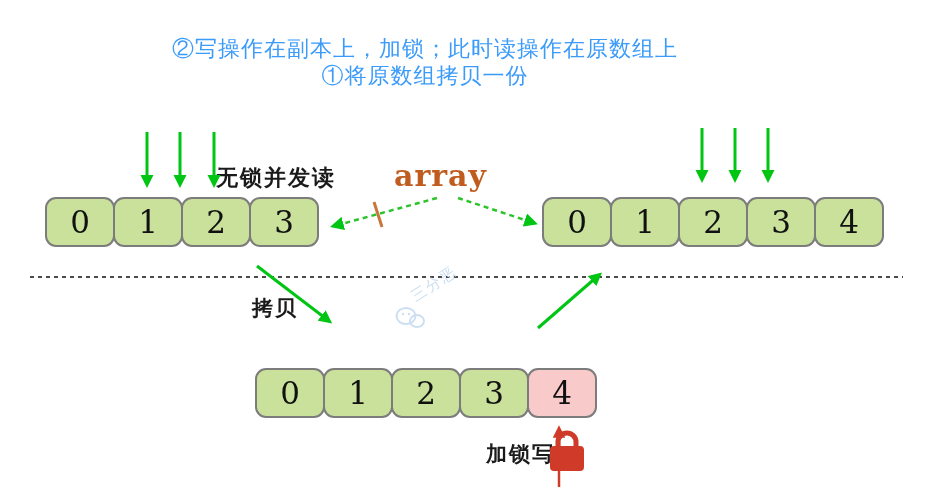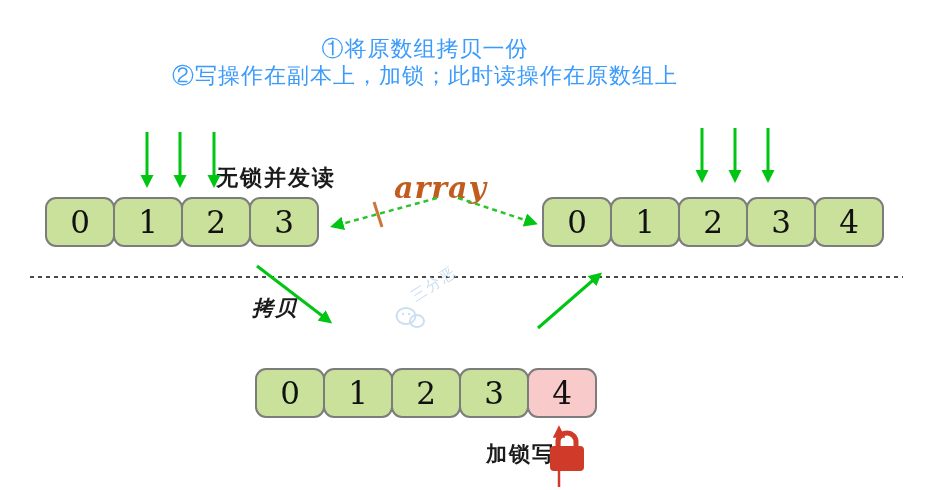--- a/index.html
+++ b/index.html
@@ -4,24 +4,24 @@
 <style>
   html,body{margin:0;padding:0;background:#fff;}
   .stage{position:relative;width:942px;height:490px;background:#ffffff;overflow:hidden;
          font-family:"Liberation Serif","DejaVu Serif",serif;}
   
   .title{position:absolute;left:22px;top:36px;width:806px;text-align:center;
          color:#3b9bfb;font-size:22px;line-height:26.5px;letter-spacing:1px;}
   
   .zh-label{position:absolute;color:#1a1a1a;font-weight:bold;letter-spacing:2px;white-space:nowrap;}
   .lbl-read{left:216px;top:151px;font-size:22px;margin-top:12px;}
-  .lbl-copy{left:252px;top:294px;font-size:21px;font-style:italic;}
+  .lbl-copy{left:252px;top:294px;font-size:21px;}
   .lbl-lockwrite{left:486px;top:440px;font-size:21px;}
-  .lbl-array{position:absolute;left:394px;top:170px;color:#c05c1e;font-weight:bold;
-             font-size:30px;font-family:"DejaVu Serif","Liberation Serif",serif;letter-spacing:1px;font-style:italic;}
+  .lbl-array{position:absolute;left:394px;top:158px;color:#c05c1e;font-weight:bold;
+             font-size:30px;font-family:"DejaVu Serif","Liberation Serif",serif;letter-spacing:1px;}
   
   .array{position:absolute;display:flex;}
   .arr-original{left:45px;top:197px;}
   .arr-new{left:542px;top:197px;}
   .arr-copy{left:255px;top:368px;}
   .cell{width:66px;height:46px;border:2px solid #7c7c7c;border-radius:11px;
         background:#c9e19a;display:flex;align-items:center;justify-content:center;
         font-size:31px;color:#111;margin-right:-2px;
         font-family:"DejaVu Serif","Liberation Serif",serif;}
   .cell.pink{background:#f8caca;}
@@ -32,22 +32,22 @@
   .wm-text{position:absolute;left:24px;top:4px;color:#ccdff1;font-size:15px;
            letter-spacing:2px;transform:rotate(-33deg);transform-origin:left bottom;white-space:nowrap;}
   .wm-icon{position:absolute;left:0;top:22px;}
 </style>
 </head>
 <body>
 
 <div class="stage">
 
   <div class="title">
+    <div>②写操作在副本上，加锁；此时读操作在原数组上</div>
     <div>①将原数组拷贝一份</div>
-    <div>②写操作在副本上，加锁；此时读操作在原数组上</div>
   </div>
 
   <div class="zh-label lbl-read">无锁并发读</div>
   <div class="lbl-array">array</div>
   <div class="zh-label lbl-copy">拷贝</div>
   <div class="zh-label lbl-lockwrite">加锁写</div>
 
   <div class="array arr-original">
     <div class="cell">0</div>
     <div class="cell">1</div>

